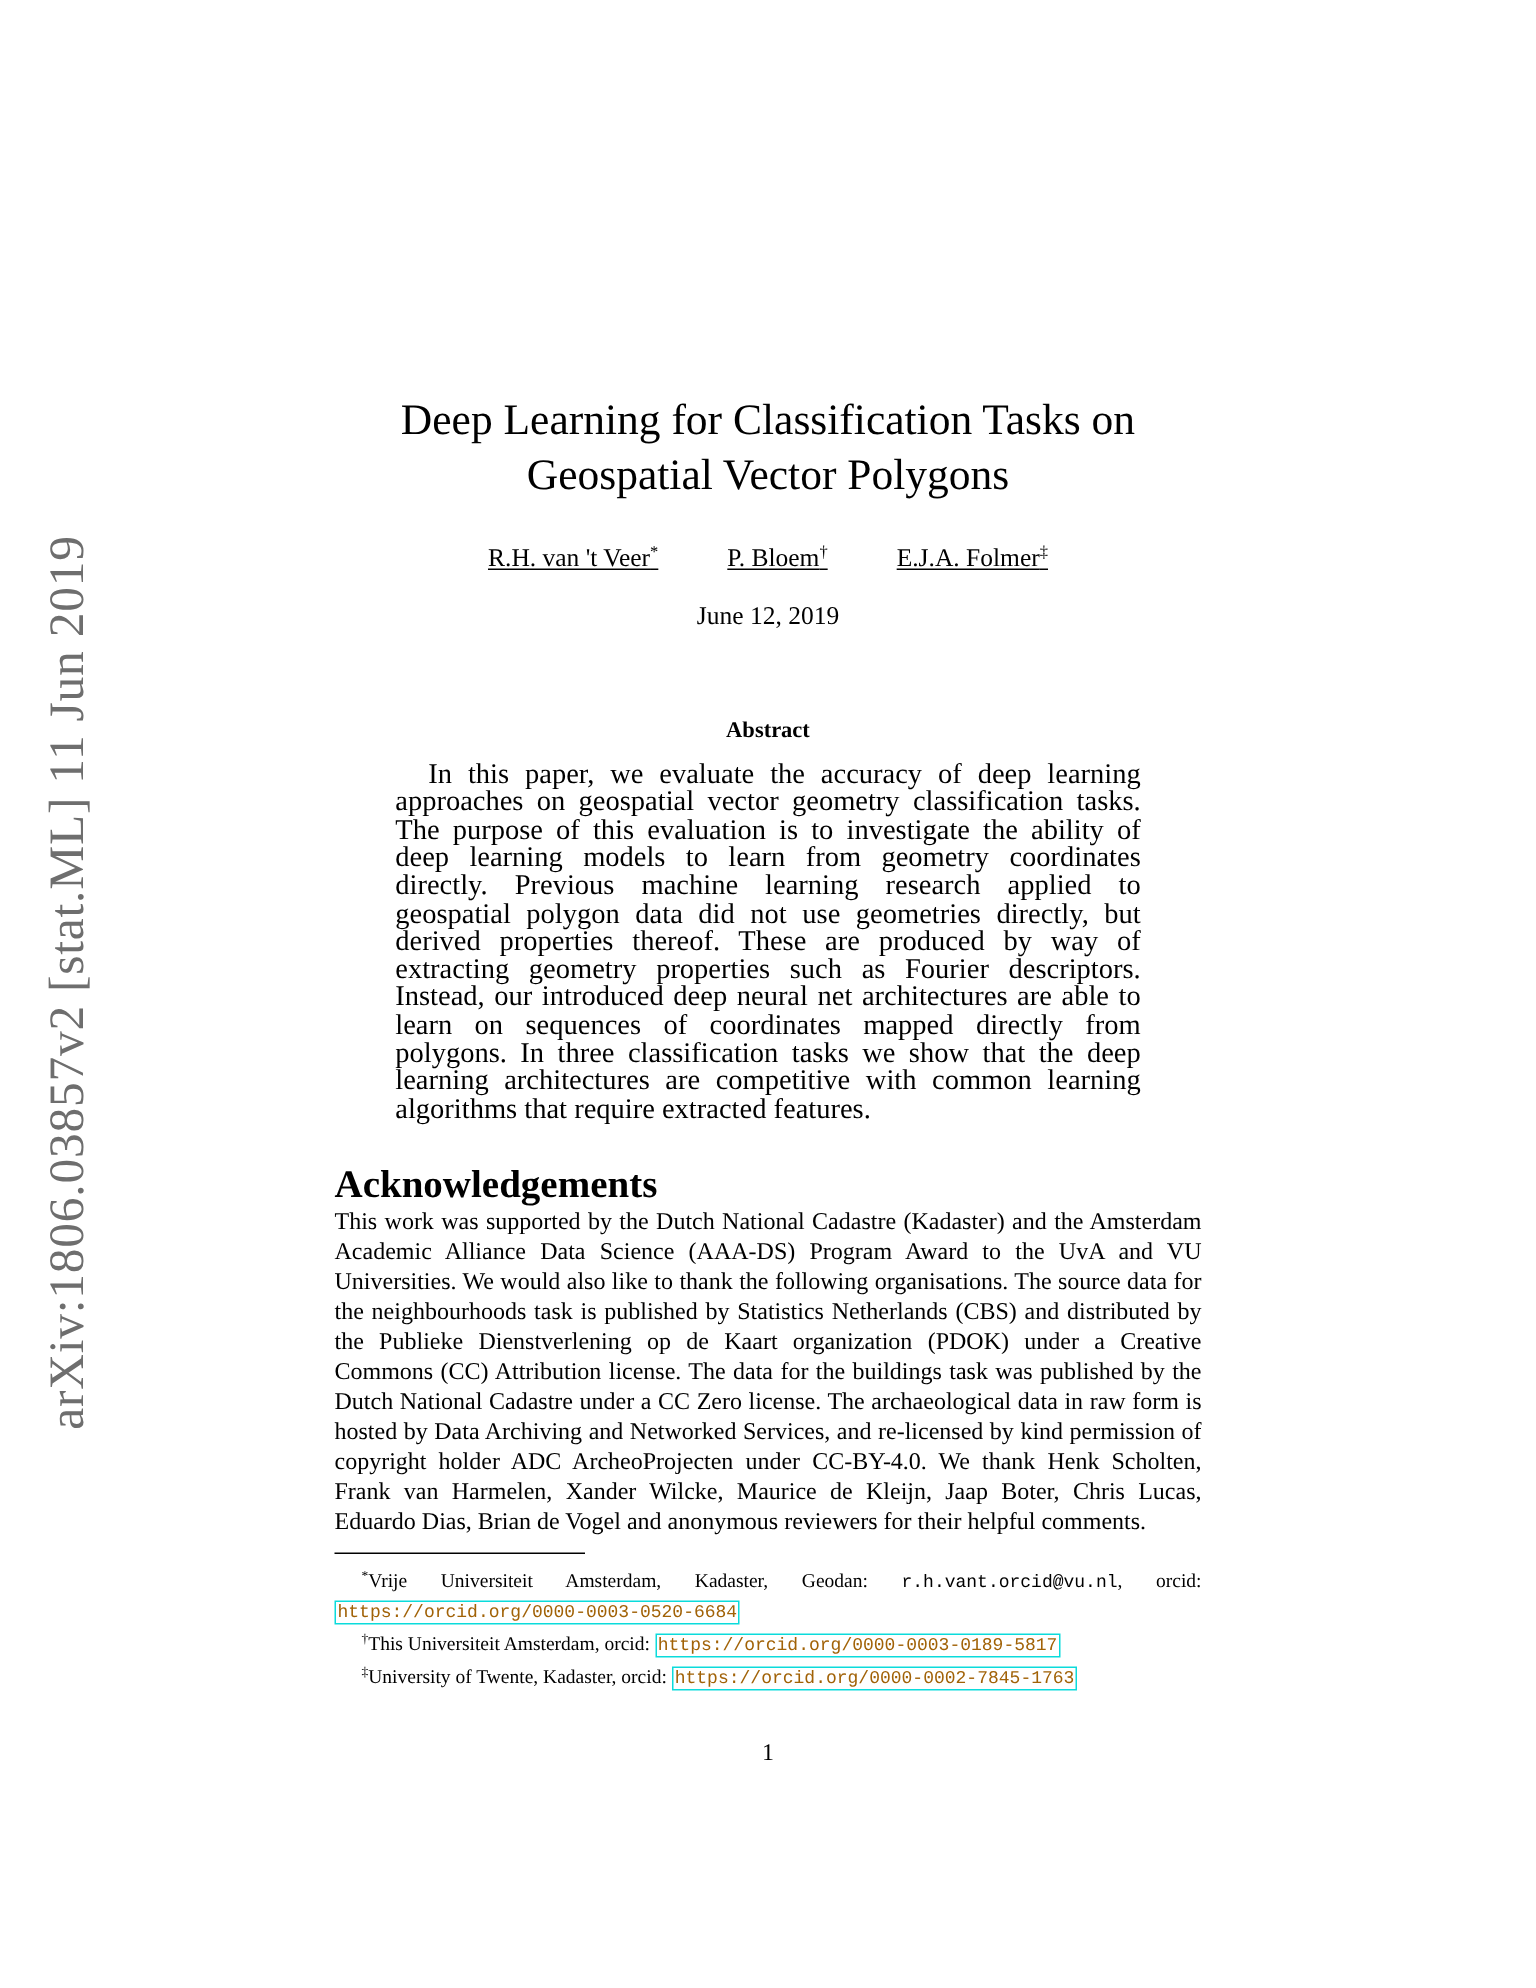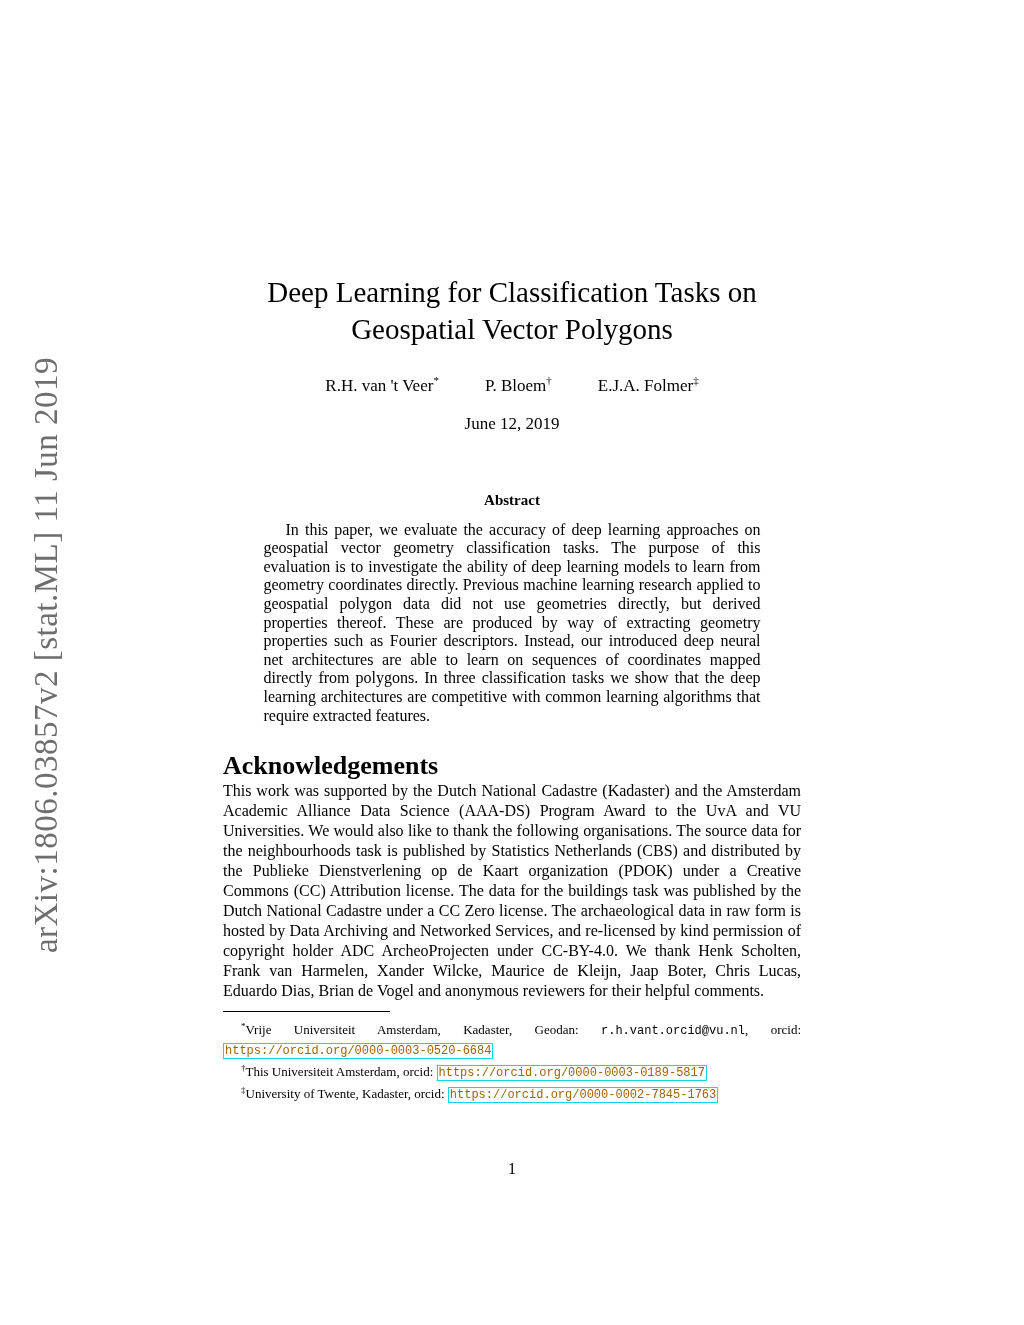--- a/index.html
+++ b/index.html
@@ -22,56 +22,56 @@
     left: 46px;
     transform: translate(-50%, -50%) rotate(-90deg);
     white-space: nowrap;
     font-size: 33px;
     color: #6e6e6e;
     letter-spacing: 0.5px;
   }
   .content {
     position: absolute;
     left: 223px;
-    top: 12px;
+    top: 0;
     width: 578px;
   }
   .title {
     margin: 262px auto 0 auto;
     max-width: 590px;
     text-align: center;
     font-size: 29px;
     line-height: 37px;
   }
   .authors {
     margin-top: 26px;
     display: flex;
     justify-content: center;
     gap: 46px;
     font-size: 17px;
   }
-  .author { white-space: nowrap; }
+  .author { white-space: nowrap; text-decoration: underline; }
   .author sup { font-size: 11px; }
   .date {
     margin-top: 18px;
     text-align: center;
     font-size: 17px;
   }
   .abstract-heading {
     margin-top: 58px;
     text-align: center;
     font-weight: bold;
     font-size: 15px;
   }
   .abstract-body {
     width: 497px;
     margin: 12px auto 0 auto;
     text-align: justify;
     text-indent: 22px;
-    font-size: 16px;
+    font-size: 19px;
     line-height: 18.6px;
   }
   .section-heading {
     margin-top: 26px;
     font-size: 26px;
     font-weight: bold;
   }
   .body-par {
     text-align: justify;
     font-size: 16px;

